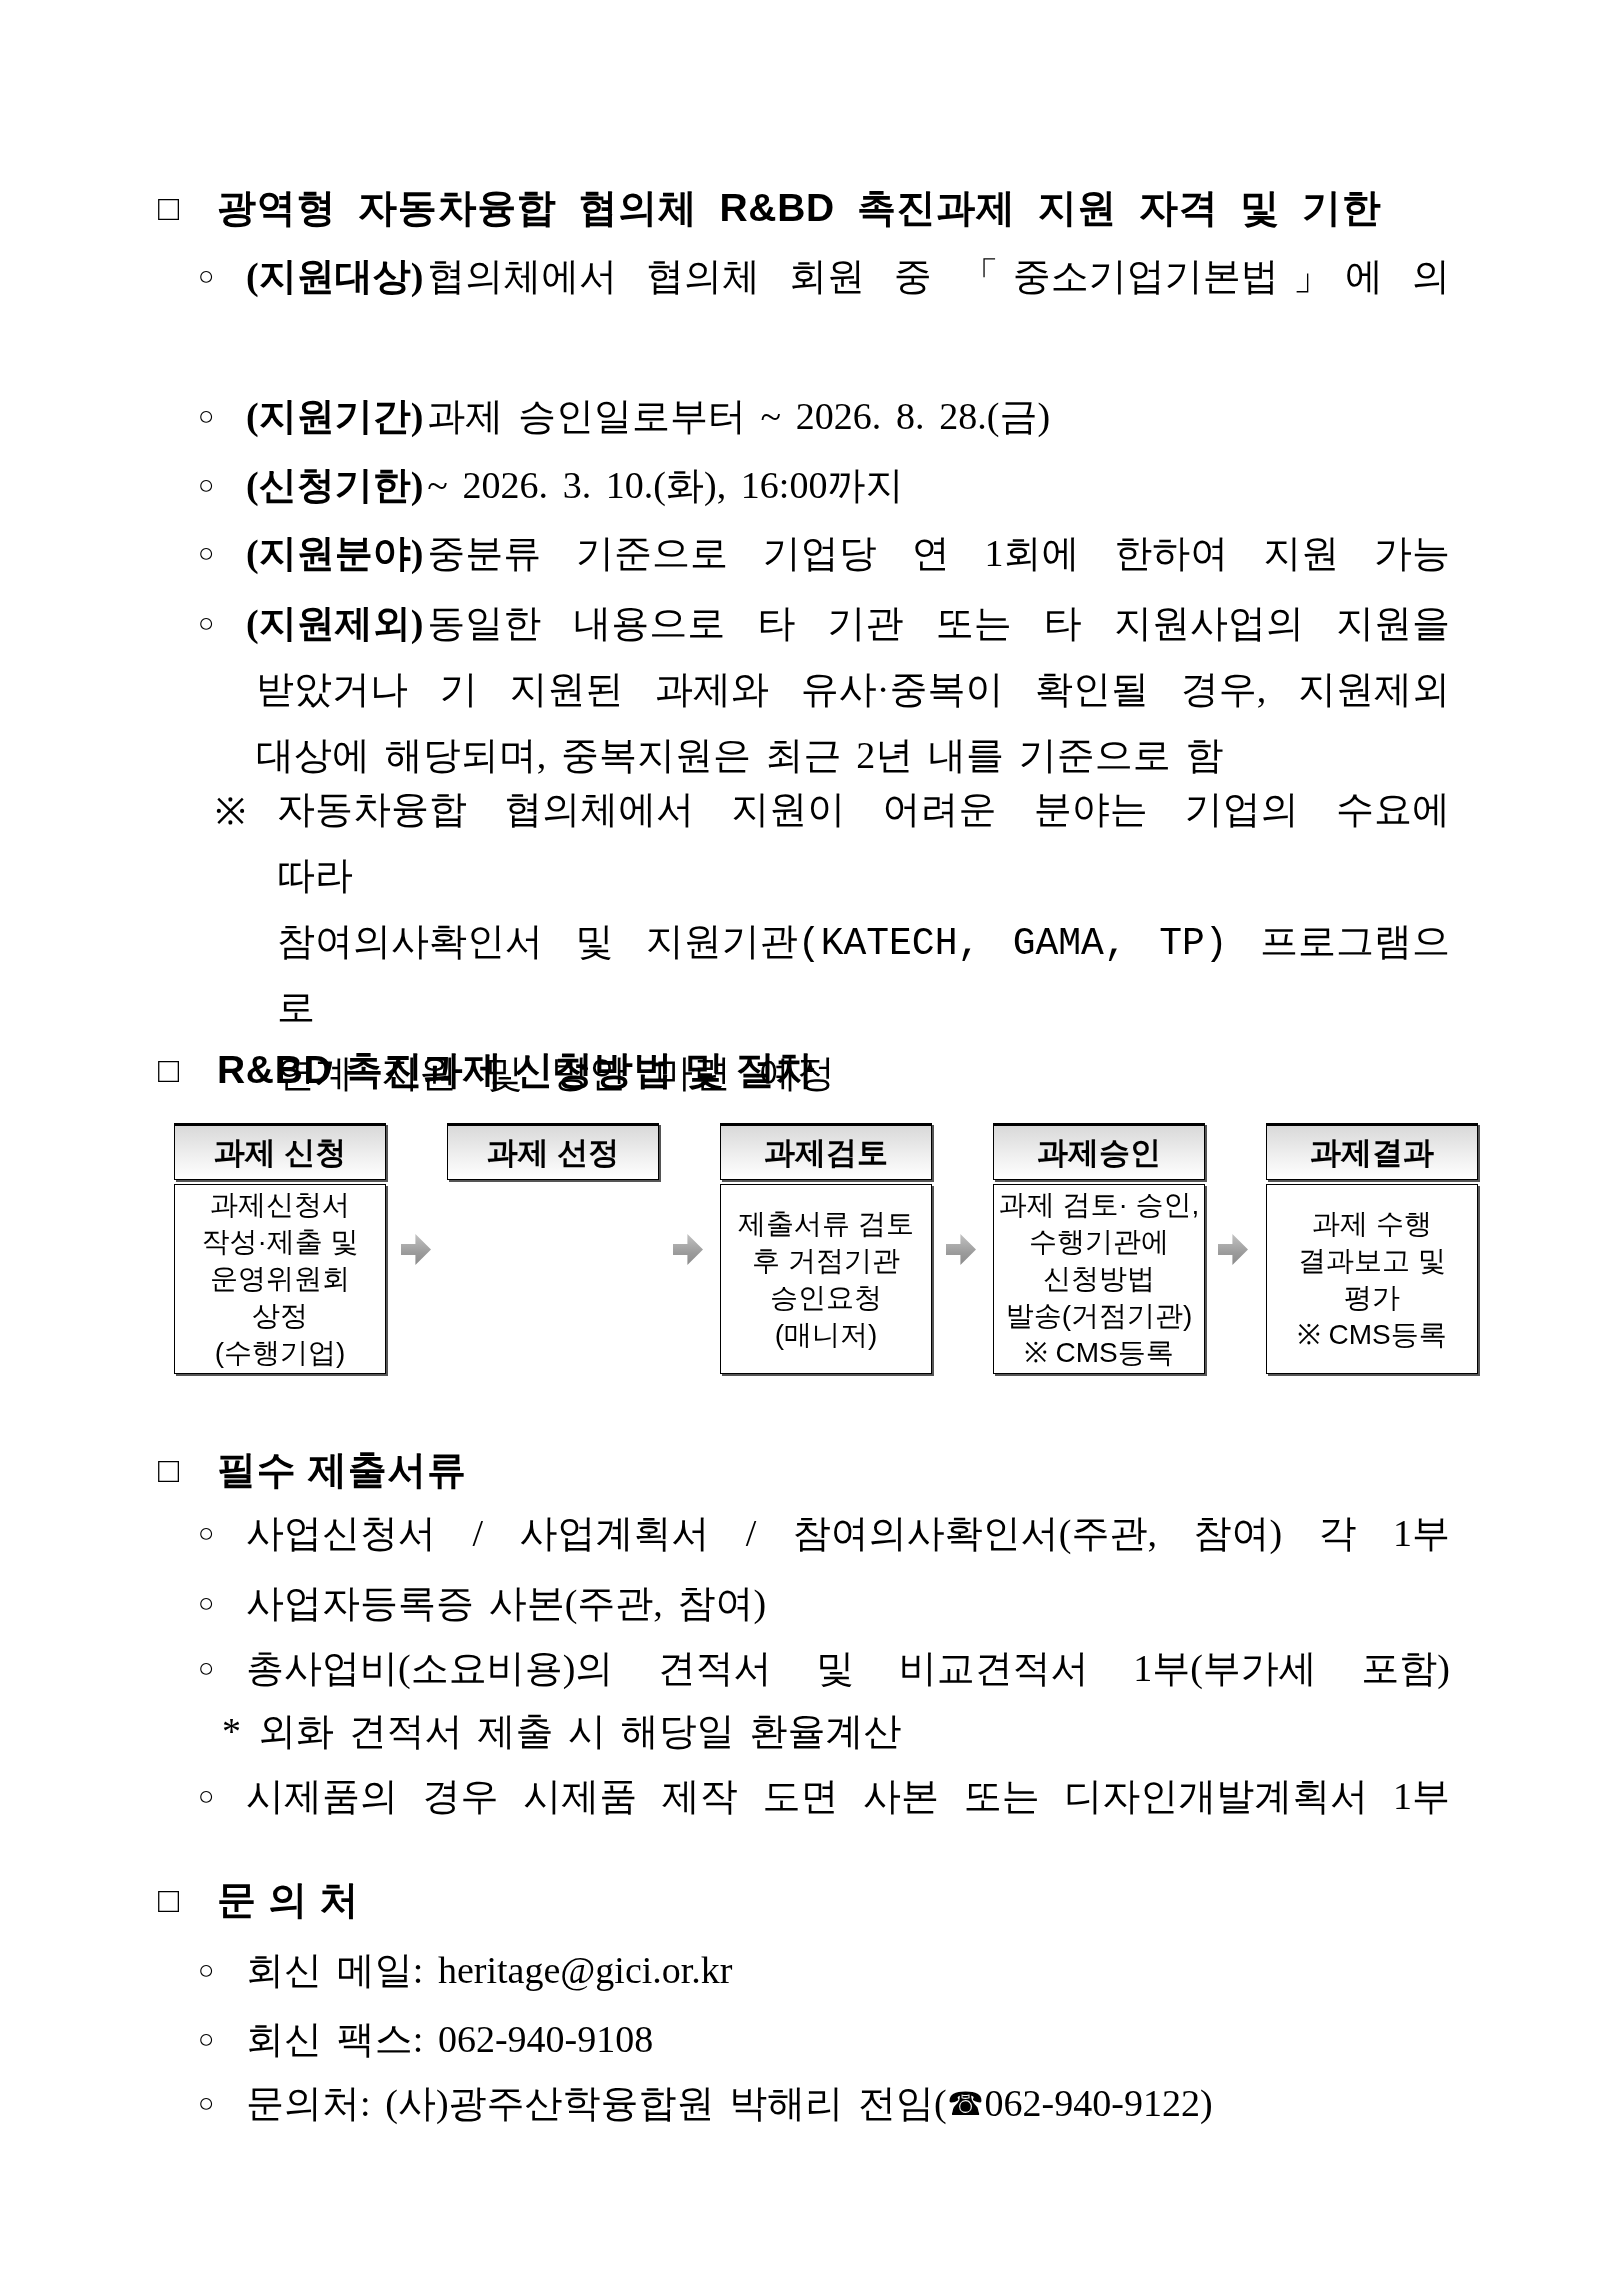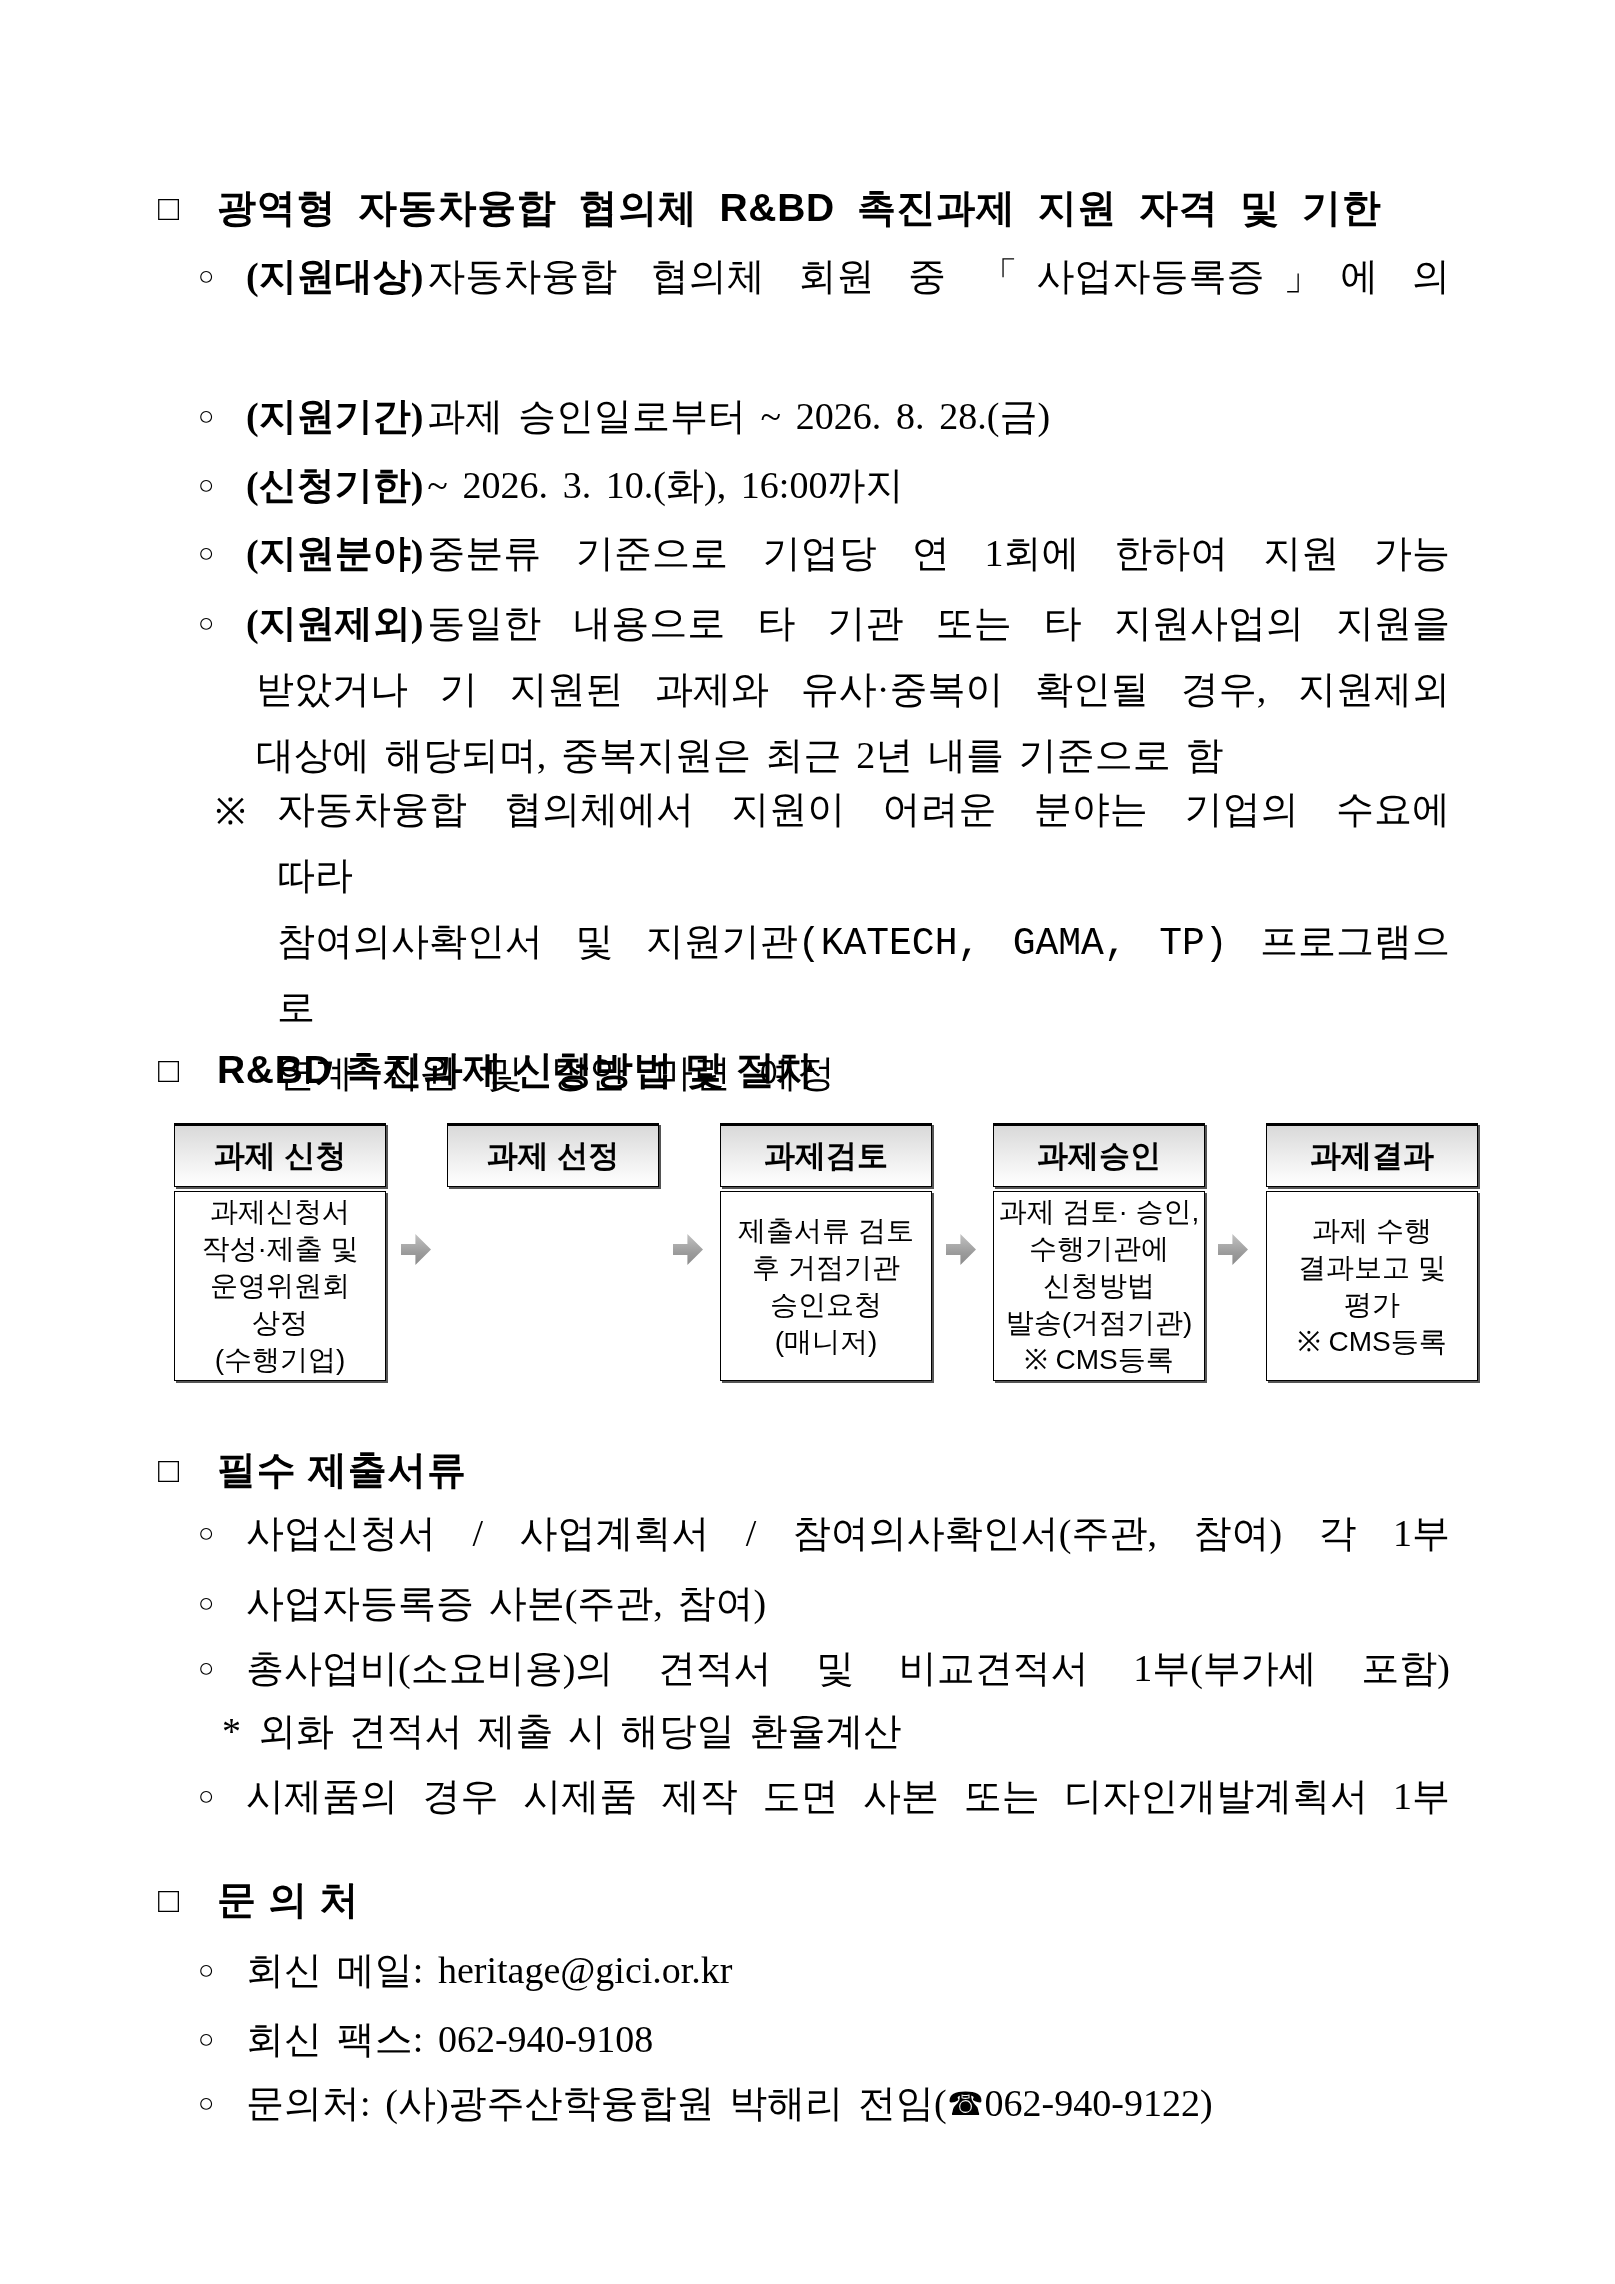--- a/index.html
+++ b/index.html
@@ -48,21 +48,21 @@
   .bullet.star-line { left:222px; width:1228px; }
   .bullet.star-line .bm { font-size:38px; }
   .bullet.star-line .bl { margin-left:36px; }
   
   .flow {
     position:absolute; left:174px; top:1123px;
     display:flex; gap:61px;
   }
   .fcol { width:212px; flex:0 0 212px; }
   .fhead {
-    height:64px;
+    height:57px;
     border:1.3px solid #000; border-top-width:3.3px;
     background:linear-gradient(180deg,#d9d9d9 0%,#efefef 55%,#ffffff 100%);
     box-shadow:2px 2px 0 #555;
     display:flex; align-items:center; justify-content:center;
     font-family:"Liberation Sans", sans-serif;
     font-weight:700; font-size:31px;
     white-space:nowrap;
   }
   .fbody {
     margin-top:3.9px; height:190px;
@@ -90,21 +90,21 @@
 
 <div class="page">
 
   <div class="sec-header wide-title" style="top:184px;">
     <span class="sq">□</span>
     <span class="ttl">광역형 자동차융합 협의체 R&amp;BD 촉진과제 지원 자격 및 기한</span>
   </div>
 
   <div class="bullet" style="top:243px;">
     <span class="bm">○</span>
-    <div class="bl just"><b>(지원대상)</b><span class="rest">자동차융합 협의체 회원 중 「사업자등록증」에 의</span></div>
+    <div class="bl just"><b>(지원대상)</b><span class="rest">협의체에서 협의체 회원 중 「중소기업기본법」에 의</span></div>
   </div>
 
   <div class="bullet" style="top:383px;">
     <span class="bm">○</span>
     <div class="bl"><b>(지원기간)</b><span class="rest">과제 승인일로부터 ~ 2026. 8. 28.(금)</span></div>
   </div>
 
   <div class="bullet" style="top:452px;">
     <span class="bm">○</span>
     <div class="bl"><b>(신청기한)</b><span class="rest">~ 2026. 3. 10.(화), 16:00까지</span></div>

